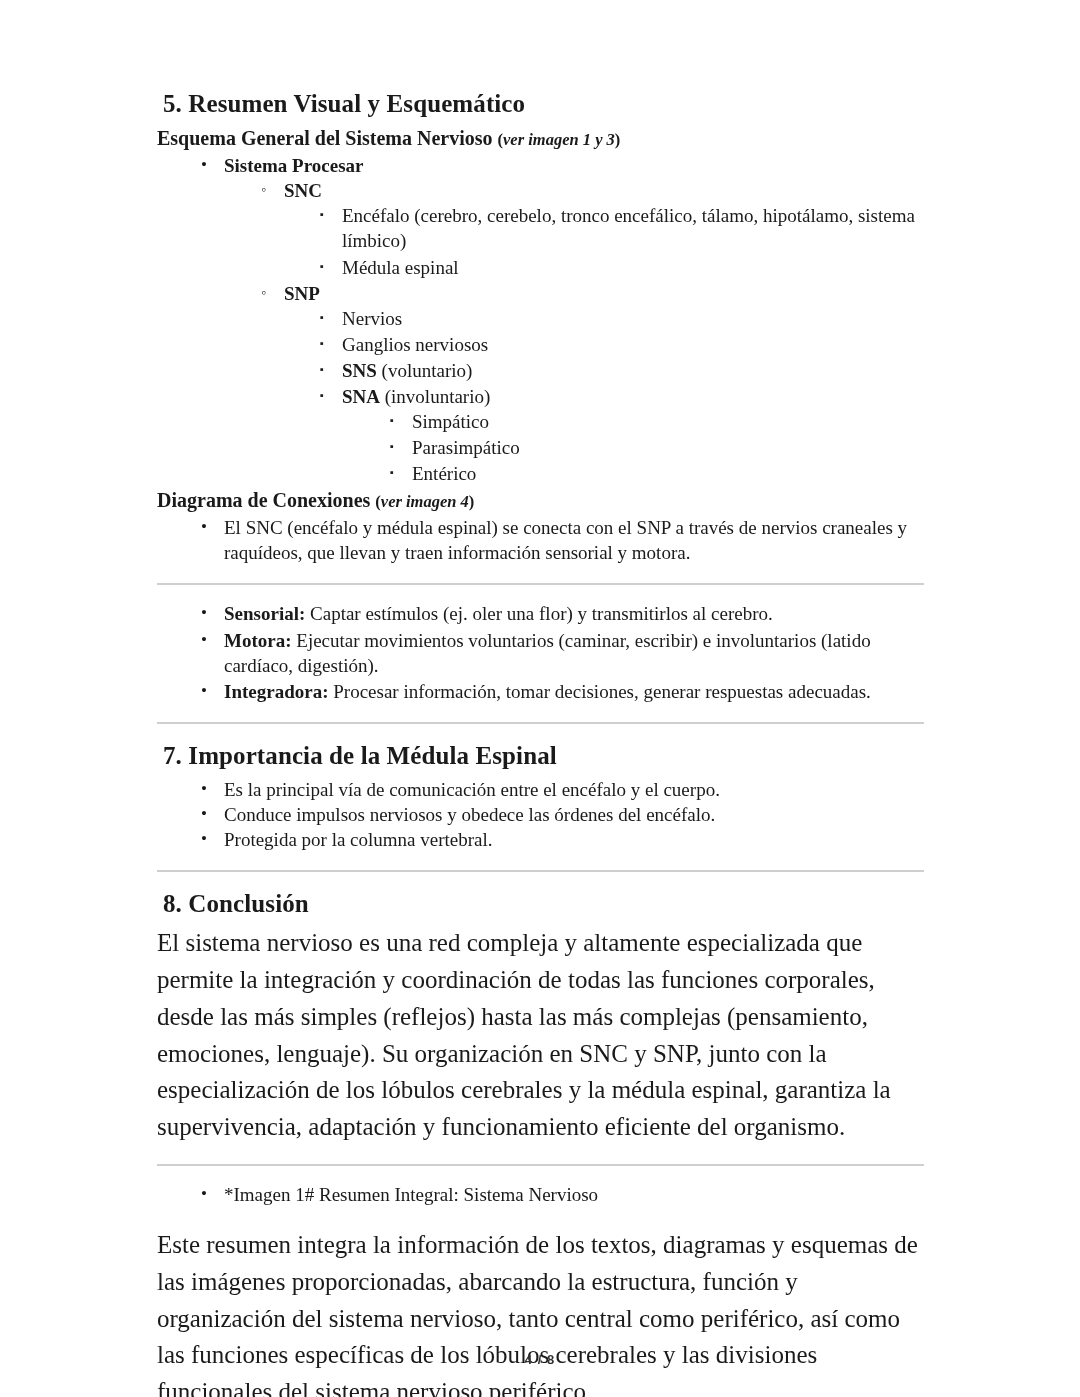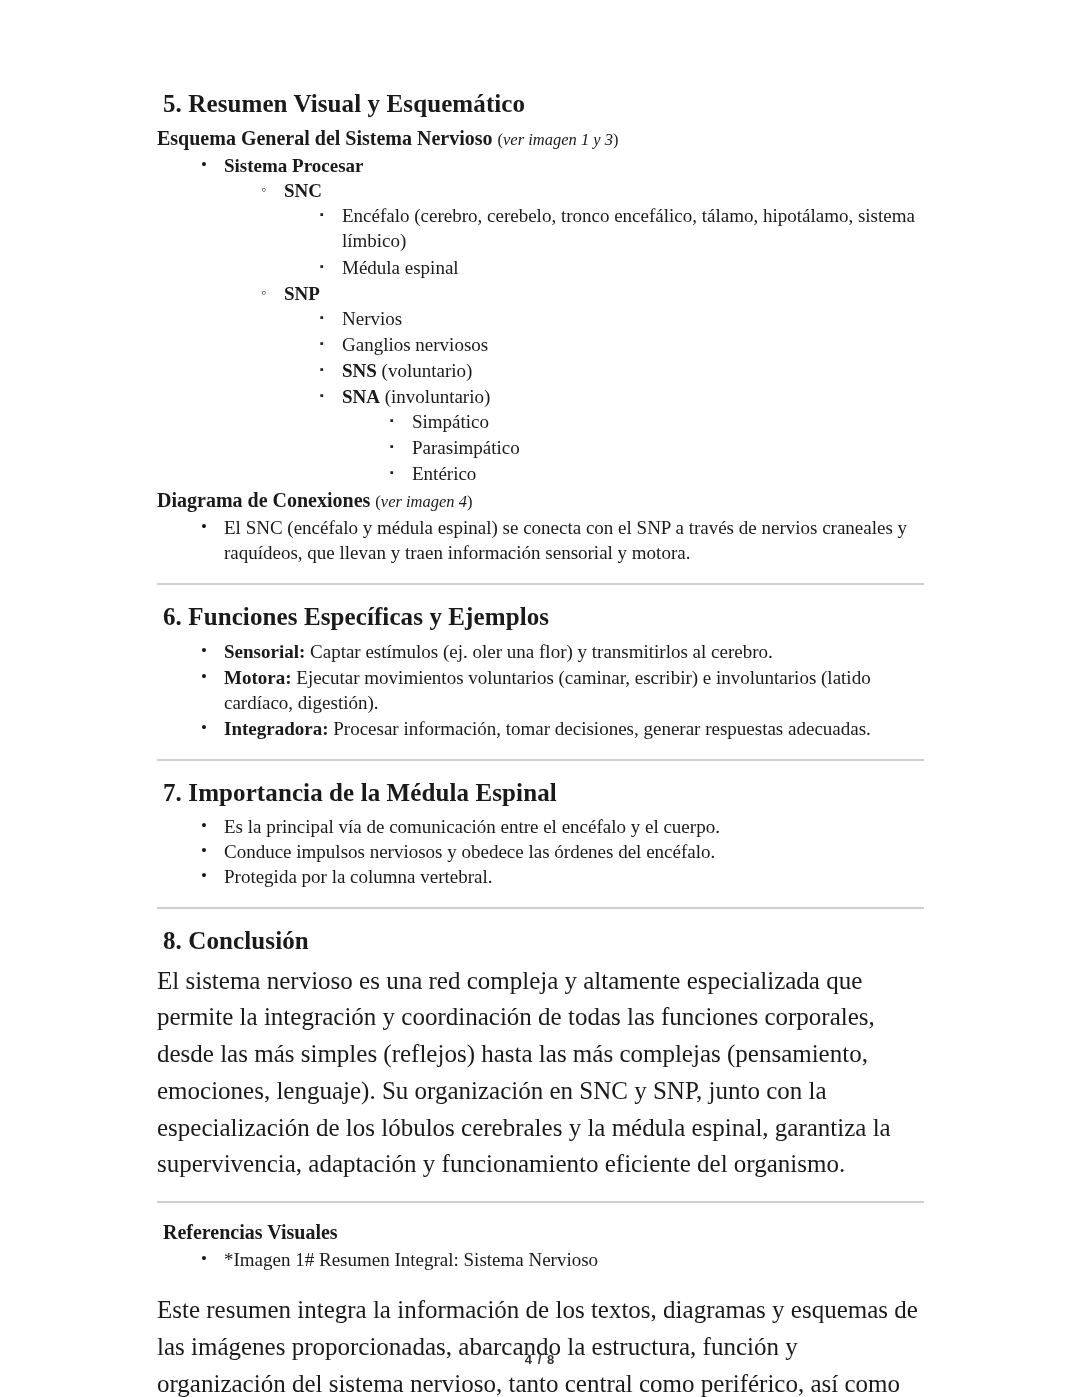--- a/index.html
+++ b/index.html
@@ -32,21 +32,21 @@
     line-height: 1.25;
   }
   h2.sub-heading {
     font-size: 20px;
     font-weight: bold;
     margin: 0 0 2px 0;
     line-height: 1.3;
   }
   .paren-note {
     font-size: 16.5px;
-    font-weight: normal;
+    font-weight: bold;
   }
   .paren-note i {
     font-style: italic;
   }
 
   
   hr.divider {
     border: none;
     border-top: 2px solid #cfcfcf;
     margin: 18px 0 16px 0;
@@ -194,21 +194,20 @@
 
   <ul class="lvl1">
     <li>
       <span class="bul">•</span>
       <span>El SNC (encéfalo y médula espinal) se conecta con el SNP a través de nervios craneales y raquídeos, que llevan y traen información sensorial y motora.</span>
     </li>
   </ul>
 
   <hr class="divider">
 
-  <h1 class="section-heading">6. Funciones Específicas y Ejemplos</h1>
 
   <ul class="lvl1">
     <li>
       <span class="bul">•</span>
       <b>Sensorial:</b><span> Captar estímulos (ej. oler una flor) y transmitirlos al cerebro.</span>
     </li>
     <li>
       <span class="bul">•</span>
       <b>Motora:</b><span> Ejecutar movimientos voluntarios (caminar, escribir) e involuntarios (latido cardíaco, digestión).</span>
     </li>
@@ -237,21 +236,20 @@
     </li>
   </ul>
 
   <hr class="divider">
 
   <h1 class="section-heading">8. Conclusión</h1>
   <p class="body-text">El sistema nervioso es una red compleja y altamente especializada que permite la integración y coordinación de todas las funciones corporales, desde las más simples (reflejos) hasta las más complejas (pensamiento, emociones, lenguaje). Su organización en SNC y SNP, junto con la especialización de los lóbulos cerebrales y la médula espinal, garantiza la supervivencia, adaptación y funcionamiento eficiente del organismo.</p>
 
   <hr class="divider">
 
-  <h2 class="sub-heading" style="margin-left:6px;">Referencias Visuales</h2>
 
   <ul class="lvl1">
     <li>
       <span class="bul">•</span>
       <span>*Imagen 1# Resumen Integral: Sistema Nervioso</span>
     </li>
   </ul>
 
   <p class="body-text spaced-top">Este resumen integra la información de los textos, diagramas y esquemas de las imágenes proporcionadas, abarcando la estructura, función y organización del sistema nervioso, tanto central como periférico, así como las funciones específicas de los lóbulos cerebrales y las divisiones funcionales del sistema nervioso periférico.</p>
 

